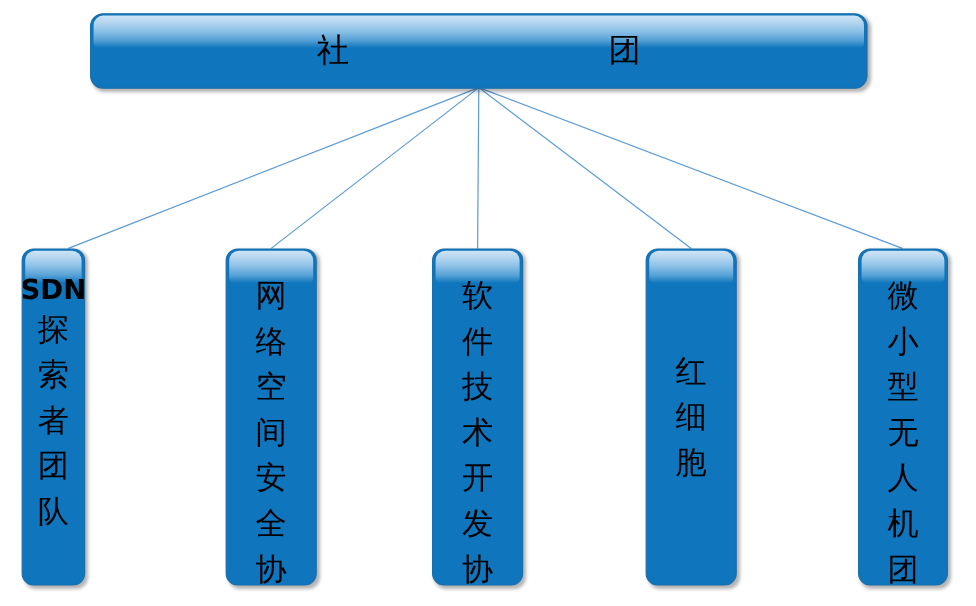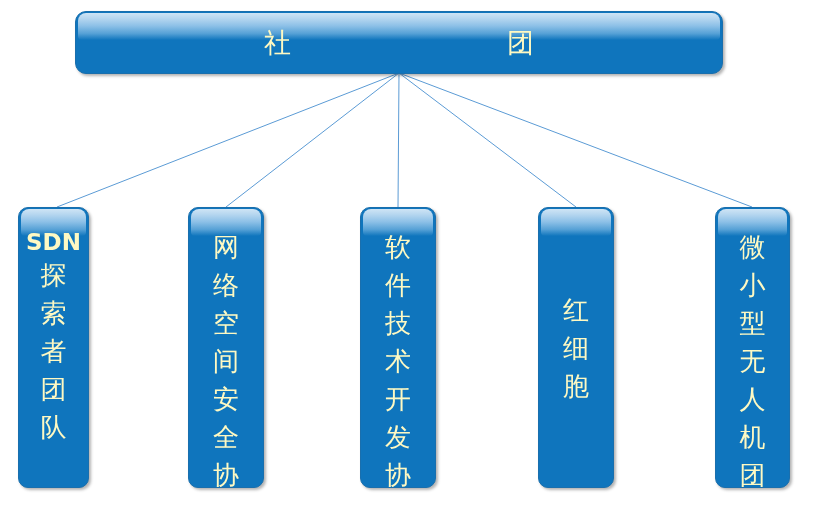--- a/index.html
+++ b/index.html
@@ -59,21 +59,21 @@
                 #b3d5ef 22%,
                 #8cc0e7 48%,
                 #56a1d6 76%,
                 #0f75bd 100%);
     pointer-events: none;
   }
 
   .node-label {
     position: relative;
     z-index: 3;
-    color: #fef9c3;
+    color: #000000;
     text-align: center;
   }
 
   
   #node-root {
     left: 75px;
     top: 11px;
     width: 648px;
     height: 63px;
     border-radius: 11px;
@@ -141,21 +141,21 @@
         <line x1="399" y1="73" x2="398" y2="207" stroke="#5b9bd5" stroke-width="1"></line>
         <line x1="399" y1="73" x2="576" y2="207" stroke="#5b9bd5" stroke-width="1"></line>
         <line x1="399" y1="73" x2="752" y2="207" stroke="#5b9bd5" stroke-width="1"></line>
       </g>
   </svg>
 
   <div class="node" id="node-root" style="left: 75px; top: 11px; width: 648px; height: 63px;">
     <span class="node-label">社　　团</span>
   </div>
 
-  <div class="node node-child" id="node-c0" style="left: 18px; top: 207px; width: 71px; height: 281px;">
+  <div class="node node-child" id="node-c0" style="left: 18px; top: 207px; width: 53px; height: 281px;">
     <span class="node-label">
         <span class="ch latin">SDN</span>
         <span class="ch">探</span>
         <span class="ch">索</span>
         <span class="ch">者</span>
         <span class="ch">团</span>
         <span class="ch">队</span>
       </span>
   </div>
 

